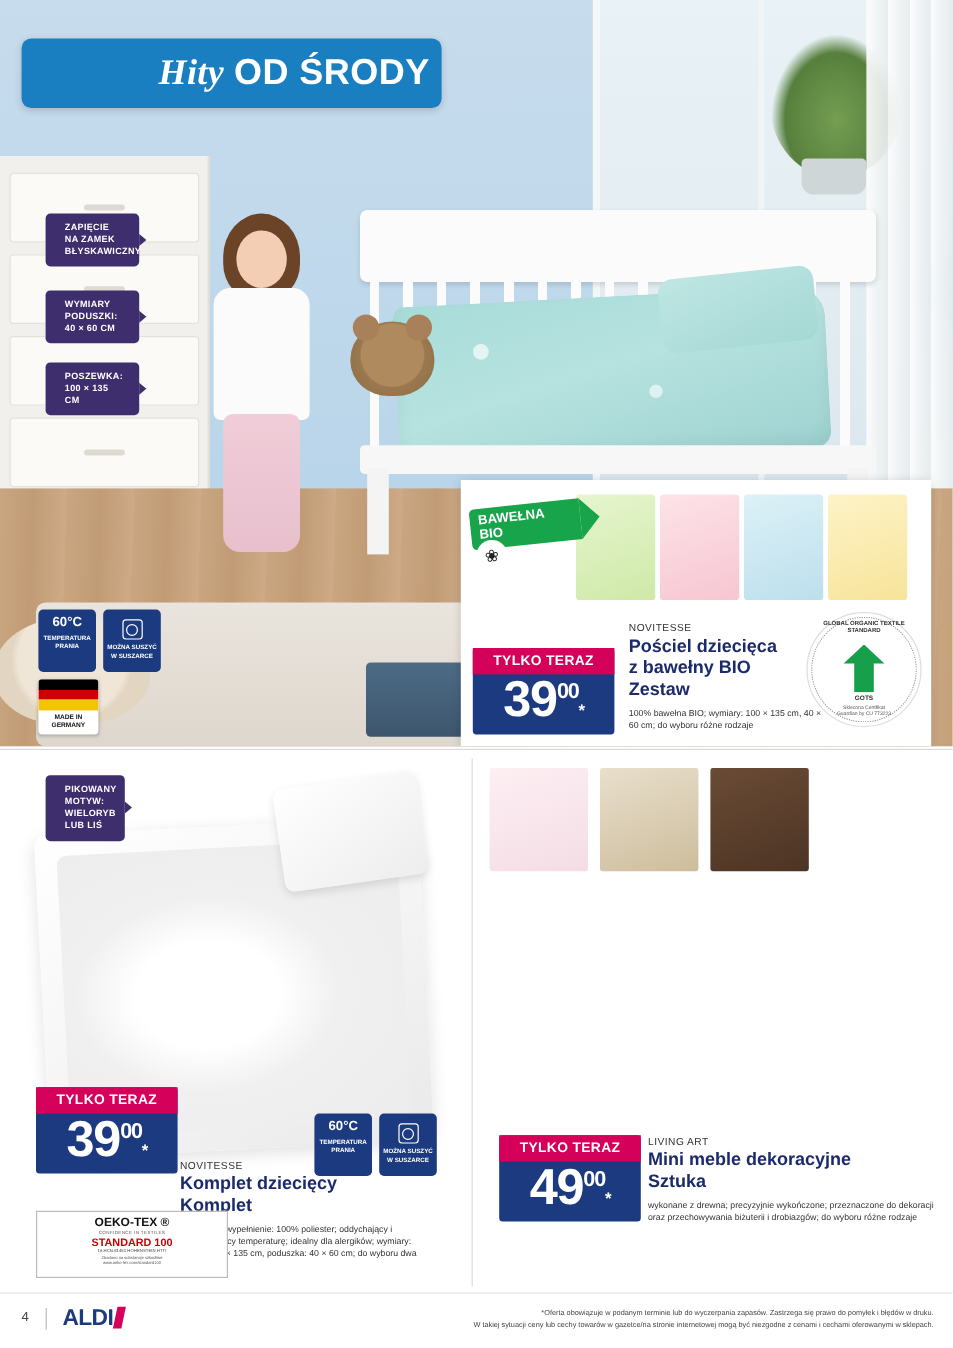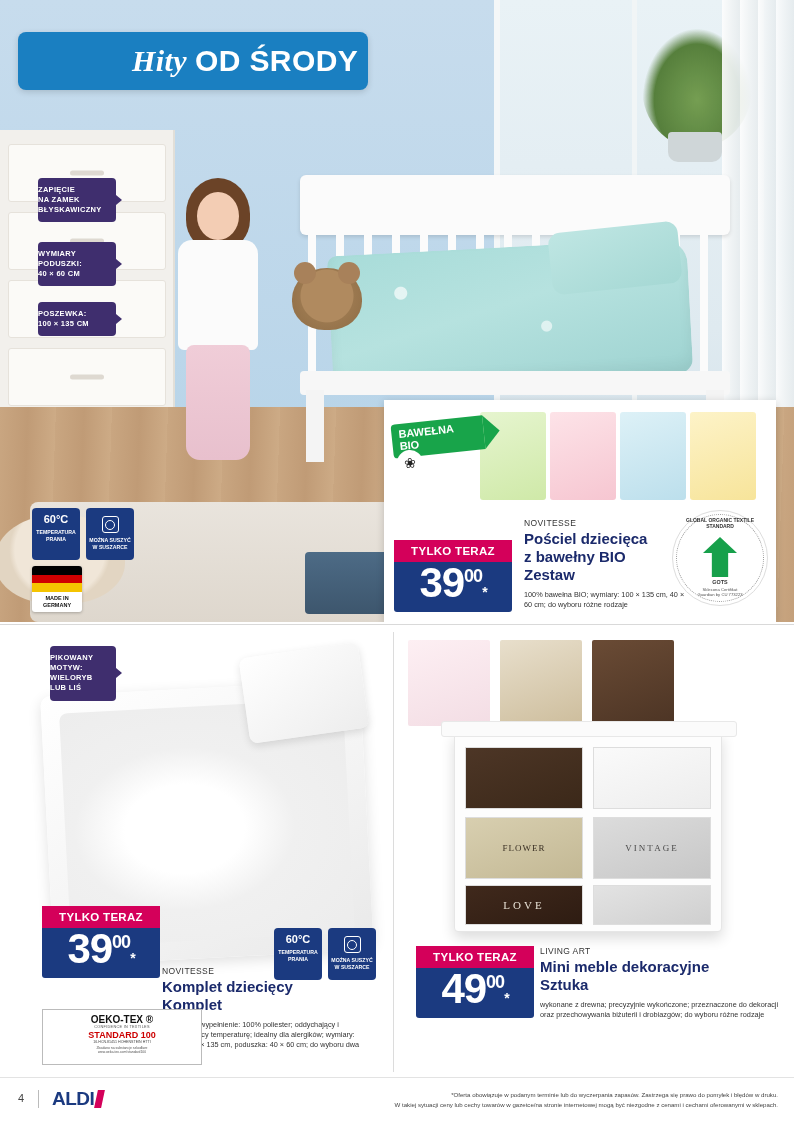--- a/index.html
+++ b/index.html
@@ -157,21 +157,21 @@
     background:#d4005a; color:#fff; border-radius:0 8px 8px 0;
     display:flex; align-items:center; justify-content:flex-end; padding-right:26px;
     font-size:28px; font-weight:bold;
     box-shadow:0 2px 6px rgba(0,0,0,.15);
   }
 
   
   .callout{
     position:absolute; background:#3f2e6e; color:#fff; border-radius:4px;
     font-size:7.5px; font-weight:bold; line-height:1.35; letter-spacing:.3px;
-    padding:7px 0; width:78px;
+    padding:7px 16px; width:78px;
   }
   .callout:after{
     content:""; position:absolute; right:-6px; top:50%; transform:translateY(-50%);
     border-left:6px solid #3f2e6e; border-top:5px solid transparent; border-bottom:5px solid transparent;
   }
 
   
   .badge-sq{
     position:absolute; width:48px; height:52px; background:#1b3a80; color:#fff;
     border-radius:4px; text-align:center; padding-top:5px;
@@ -243,21 +243,21 @@
     position:absolute; left:50%; top:26px; transform:translateX(-50%);
     width:34px; height:40px; background:#17a04b;
     clip-path: polygon(50% 0%, 100% 40%, 74% 40%, 74% 100%, 26% 100%, 26% 40%, 0% 40%);
   }
   .gots .g-top{ position:absolute; left:0; right:0; top:6px; font-size:5px; font-weight:bold; color:#333; }
   .gots .g-mid{ position:absolute; left:0; right:0; top:68px; font-size:5.4px; font-weight:bold; color:#333; }
   .gots .g-small{ position:absolute; left:0; right:0; top:76px; font-size:4.2px; color:#555; line-height:1.3; }
 
   
   .sep{ position:absolute; left:0; width:794px; height:1px; background:#d9d9d9; }
-  .blk-left{ position:absolute; left:12px; top:628px; width:392px; height:455px; background:#fff; }
+  .blk-left{ position:absolute; left:0; top:628px; width:392px; height:455px; background:#fff; }
   .quilt{
     position:absolute; left:35px; top:60px; width:320px; height:270px;
     background:linear-gradient(150deg,#ffffff 0%,#f4f4f4 55%,#e9e9e9 100%);
     border-radius:10px 50px 16px 40px;
     transform:rotate(-3deg);
     box-shadow:0 4px 14px rgba(0,0,0,.12);
   }
   .quilt:before{
     content:""; position:absolute; inset:18px;
     border-radius:8px;
@@ -493,35 +493,20 @@
 
   <div style="position:absolute; left:393px; top:632px; width:1px; height:440px; background:#dcdcdc;"></div>
 
   <div class="blk-right">
     <div class="mini-thumbs">
       <div class="mt" style="background:linear-gradient(160deg,#fdeff3,#f3dde4)"></div>
       <div class="mt" style="background:linear-gradient(160deg,#e8dfcc,#cdbd9c)"></div>
       <div class="mt" style="background:linear-gradient(160deg,#6a4b35,#4c3424)"></div>
     </div>
 
-    <div class="dresser-main">
-      <div class="dm-top"></div>
-      <div class="dm-cell" style="left:10px; top:14px; width:118px; height:62px; background:linear-gradient(160deg,#4d3626,#3b2819);"></div>
-      <div class="dm-cell" style="left:138px; top:14px; width:118px; height:62px; background:linear-gradient(160deg,#fafafa,#ededed);"></div>
-      <div class="dm-cell" style="left:10px; top:84px; width:118px; height:62px; background:linear-gradient(160deg,#d8cfb0,#c3b894); display:flex;align-items:center;justify-content:center;font-size:9px;font-family:'Liberation Serif',serif;color:#3a3024;letter-spacing:1px;">
-        <span>FLOWER</span>
-      </div>
-      <div class="dm-cell" style="left:138px; top:84px; width:118px; height:62px; background:linear-gradient(160deg,#dcdcdc,#c7c7c7); display:flex;align-items:center;justify-content:center;font-size:9px;font-family:'Liberation Serif',serif;color:#4a4a4a;letter-spacing:2px;">
-        <span>VINTAGE</span>
-      </div>
-      <div class="dm-cell" style="left:10px; top:152px; width:118px; height:40px; background:linear-gradient(160deg,#40291c,#2e1c12); display:flex;align-items:center;justify-content:center;font-size:11px;font-family:'Liberation Serif',serif;color:#e8e2d6;letter-spacing:3px;">
-        <span>LOVE</span>
-      </div>
-      <div class="dm-cell" style="left:138px; top:152px; width:118px; height:40px; background:linear-gradient(160deg,#e3e3e3,#cfcfcf);"></div>
-    </div>
 
     <div class="price-badge" style="left:20px; top:318px; bottom:auto;">
       <div class="only">TYLKO TERAZ</div>
       <div class="pv">
         <span>49</span><sup>00</sup><span class="star">*</span>
       </div>
     </div>
 
     <div style="position:absolute; left:144px; top:318px; width:240px;">
       <div class="brand">LIVING ART</div>

